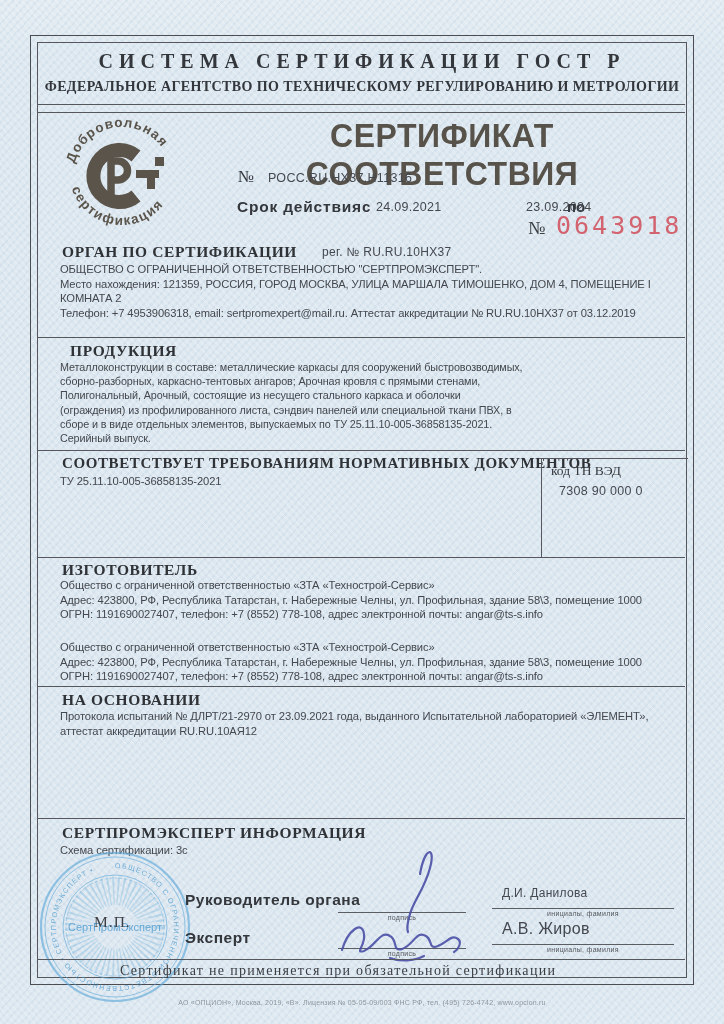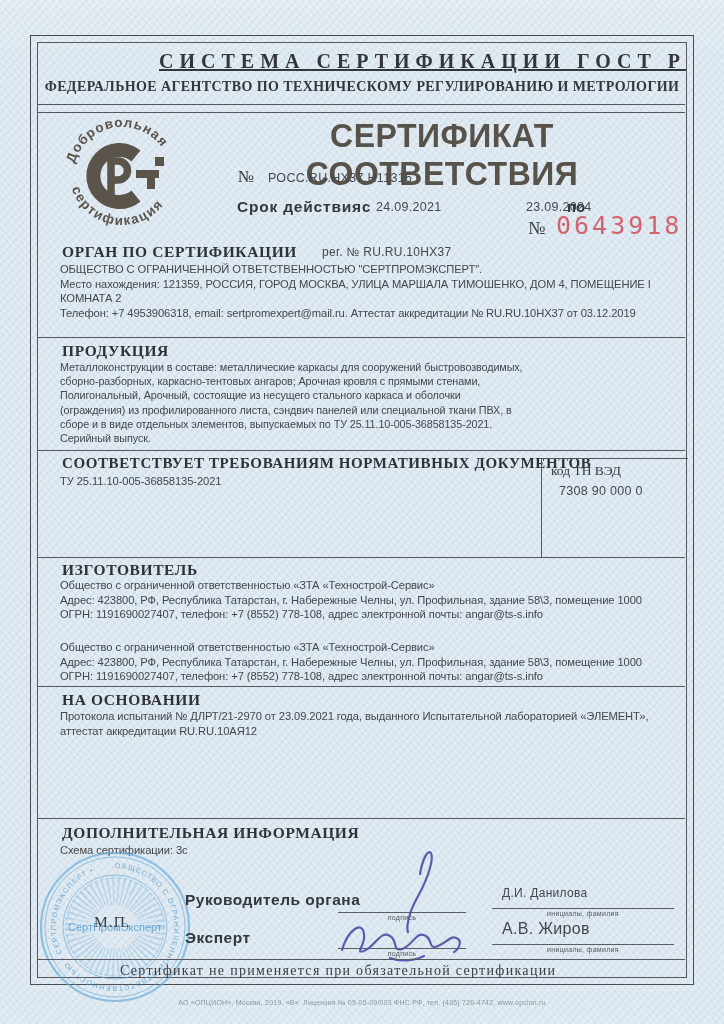--- a/index.html
+++ b/index.html
@@ -9,22 +9,22 @@
       repeating-linear-gradient(48deg, rgba(255,255,255,.20) 0 2px, rgba(0,0,0,0) 2px 5px),
       repeating-linear-gradient(-48deg, rgba(185,205,222,.25) 0 2px, rgba(0,0,0,0) 2px 6px),
       linear-gradient(180deg,#e3ecf2 0%, #dde8f0 6%, #dce7f0 90%, #dfe9f1 100%);
     font-family:"Liberation Sans", sans-serif; color:#40444a;
   }
   .abs{position:absolute;}
   .frame-outer{left:30px; top:35px; width:662px; height:948px; border:1.6px solid #4b4d52;}
   .frame-inner{left:37px; top:42px; width:648px; height:934px; border:1px solid #55575c;}
   .hline{left:38px; width:647px; height:0; border-top:1px solid #55575c;}
   .serif{font-family:"Liberation Serif","DejaVu Serif",serif;}
-  .h-sys{left:38px; top:50px; width:648px; text-align:right; font-size:20px; font-weight:bold;
-         letter-spacing:6px; color:#33363b;text-decoration:underline;}
+  .h-sys{left:38px; top:50px; width:648px; text-align:center; font-size:20px; font-weight:bold;
+         letter-spacing:6px; color:#33363b;}
   .h-agency{left:38px; top:79px; width:648px; text-align:center; font-size:14px; font-weight:bold;
          letter-spacing:.4px; color:#33363b;}
   .doc-title{left:196px; top:117px; width:492px; text-align:center; font-size:33px; font-weight:bold;
          color:#57524a; letter-spacing:.5px; transform:scaleX(.97);}
   .lbl-serif{font-family:Liberation Sans, sans-serif; font-weight:bold; color:#34373c;}
   .val-sans{font-size:12.5px; color:#45484e; letter-spacing:.3px;}
   .sec-head{font-family:"Liberation Serif","DejaVu Serif",serif; font-weight:bold; font-size:15.5px;
          color:#2f3236; letter-spacing:.6px;}
   .body-txt{font-size:11.2px; line-height:14.6px; color:#44474d; letter-spacing:-.1px; white-space:pre-line;}
   .code-box-label{font-family:"Liberation Serif","DejaVu Serif",serif; font-size:13.5px; color:#35383d;}
@@ -84,21 +84,21 @@
 
   <div class="abs sec-head" style="left:62px; top:243px;">ОРГАН ПО СЕРТИФИКАЦИИ</div>
   <div class="abs val-sans" style="left:322px; top:245px; font-size:12px;">рег. № RU.RU.10HX37</div>
   <div class="abs body-txt" style="left:60px; top:262px; width:624px;">ОБЩЕСТВО С ОГРАНИЧЕННОЙ ОТВЕТСТВЕННОСТЬЮ "СЕРТПРОМЭКСПЕРТ".
 Место нахождения: 121359, РОССИЯ, ГОРОД МОСКВА, УЛИЦА МАРШАЛА ТИМОШЕНКО, ДОМ 4, ПОМЕЩЕНИЕ I
 КОМНАТА 2
 Телефон: +7 4953906318, email: sertpromexpert@mail.ru. Аттестат аккредитации № RU.RU.10HX37 от 03.12.2019</div>
 
   <div class="abs hline" style="top:337px;"></div>
 
-  <div class="abs sec-head" style="left:62px; top:342px;text-align:right;">ПРОДУКЦИЯ</div>
+  <div class="abs sec-head" style="left:70px; top:342px;text-align:right;">ПРОДУКЦИЯ</div>
   <div class="abs body-txt" style="left:60px; top:360px; width:480px; font-size:10.8px; line-height:14.2px;">Металлоконструкции в составе: металлические каркасы для сооружений быстровозводимых,
 сборно-разборных, каркасно-тентовых ангаров; Арочная кровля с прямыми стенами,
 Полигональный, Арочный, состоящие из несущего стального каркаса и оболочки
 (ограждения) из профилированного листа, сэндвич панелей или специальной ткани ПВХ, в
 сборе и в виде отдельных элементов, выпускаемых по ТУ 25.11.10-005-36858135-2021.
 Серийный выпуск.</div>
 
   <div class="abs hline" style="top:450px;"></div>
 
   <div class="abs sec-head" style="left:62px; top:455px; font-size:15px;">СООТВЕТСТВУЕТ ТРЕБОВАНИЯМ НОРМАТИВНЫХ ДОКУМЕНТОВ</div>
@@ -120,21 +120,21 @@
 ОГРН: 1191690027407, телефон: +7 (8552) 778-108, адрес электронной почты: angar@ts-s.info</div>
 
   <div class="abs hline" style="top:686px;"></div>
 
   <div class="abs sec-head" style="left:62px; top:691px;">НА ОСНОВАНИИ</div>
   <div class="abs body-txt" style="left:60px; top:709px; width:626px;">Протокола испытаний № ДЛРТ/21-2970 от 23.09.2021 года, выданного Испытательной лабораторией «ЭЛЕМЕНТ»,
 аттестат аккредитации RU.RU.10АЯ12</div>
 
   <div class="abs hline" style="top:818px;"></div>
 
-  <div class="abs sec-head" style="left:62px; top:824px;">ДОПОЛНИТЕЛЬНАЯ ИНФОРМАЦИЯ</div>
+  <div class="abs sec-head" style="left:62px; top:824px;">СЕРТПРОМЭКСПЕРТ ИНФОРМАЦИЯ</div>
   <div class="abs body-txt" style="left:60px; top:843px; width:400px;">Схема сертификации: 3с</div>
 
   <svg class="abs" style="left:36px; top:848px; opacity:.85;" width="158" height="158" viewBox="0 0 158 158">
     <defs>
       <path id="stampRing" d="M 79,20 A 59,59 0 1 1 78.9,20" fill="none"></path>
     </defs>
     <circle cx="79" cy="79" r="74" fill="none" stroke="#5fa8d8" stroke-width="2.2" opacity=".75"></circle>
     <circle cx="79" cy="79" r="70" fill="none" stroke="#5fa8d8" stroke-width="1" opacity=".75"></circle>
     <circle cx="79" cy="79" r="52" fill="none" stroke="#5fa8d8" stroke-width="1" opacity=".75"></circle>
     <circle cx="79" cy="79" r="36" fill="none" stroke="#5fa8d8" stroke-width="28" stroke-dasharray="1.6,2.8" opacity=".35"></circle>

